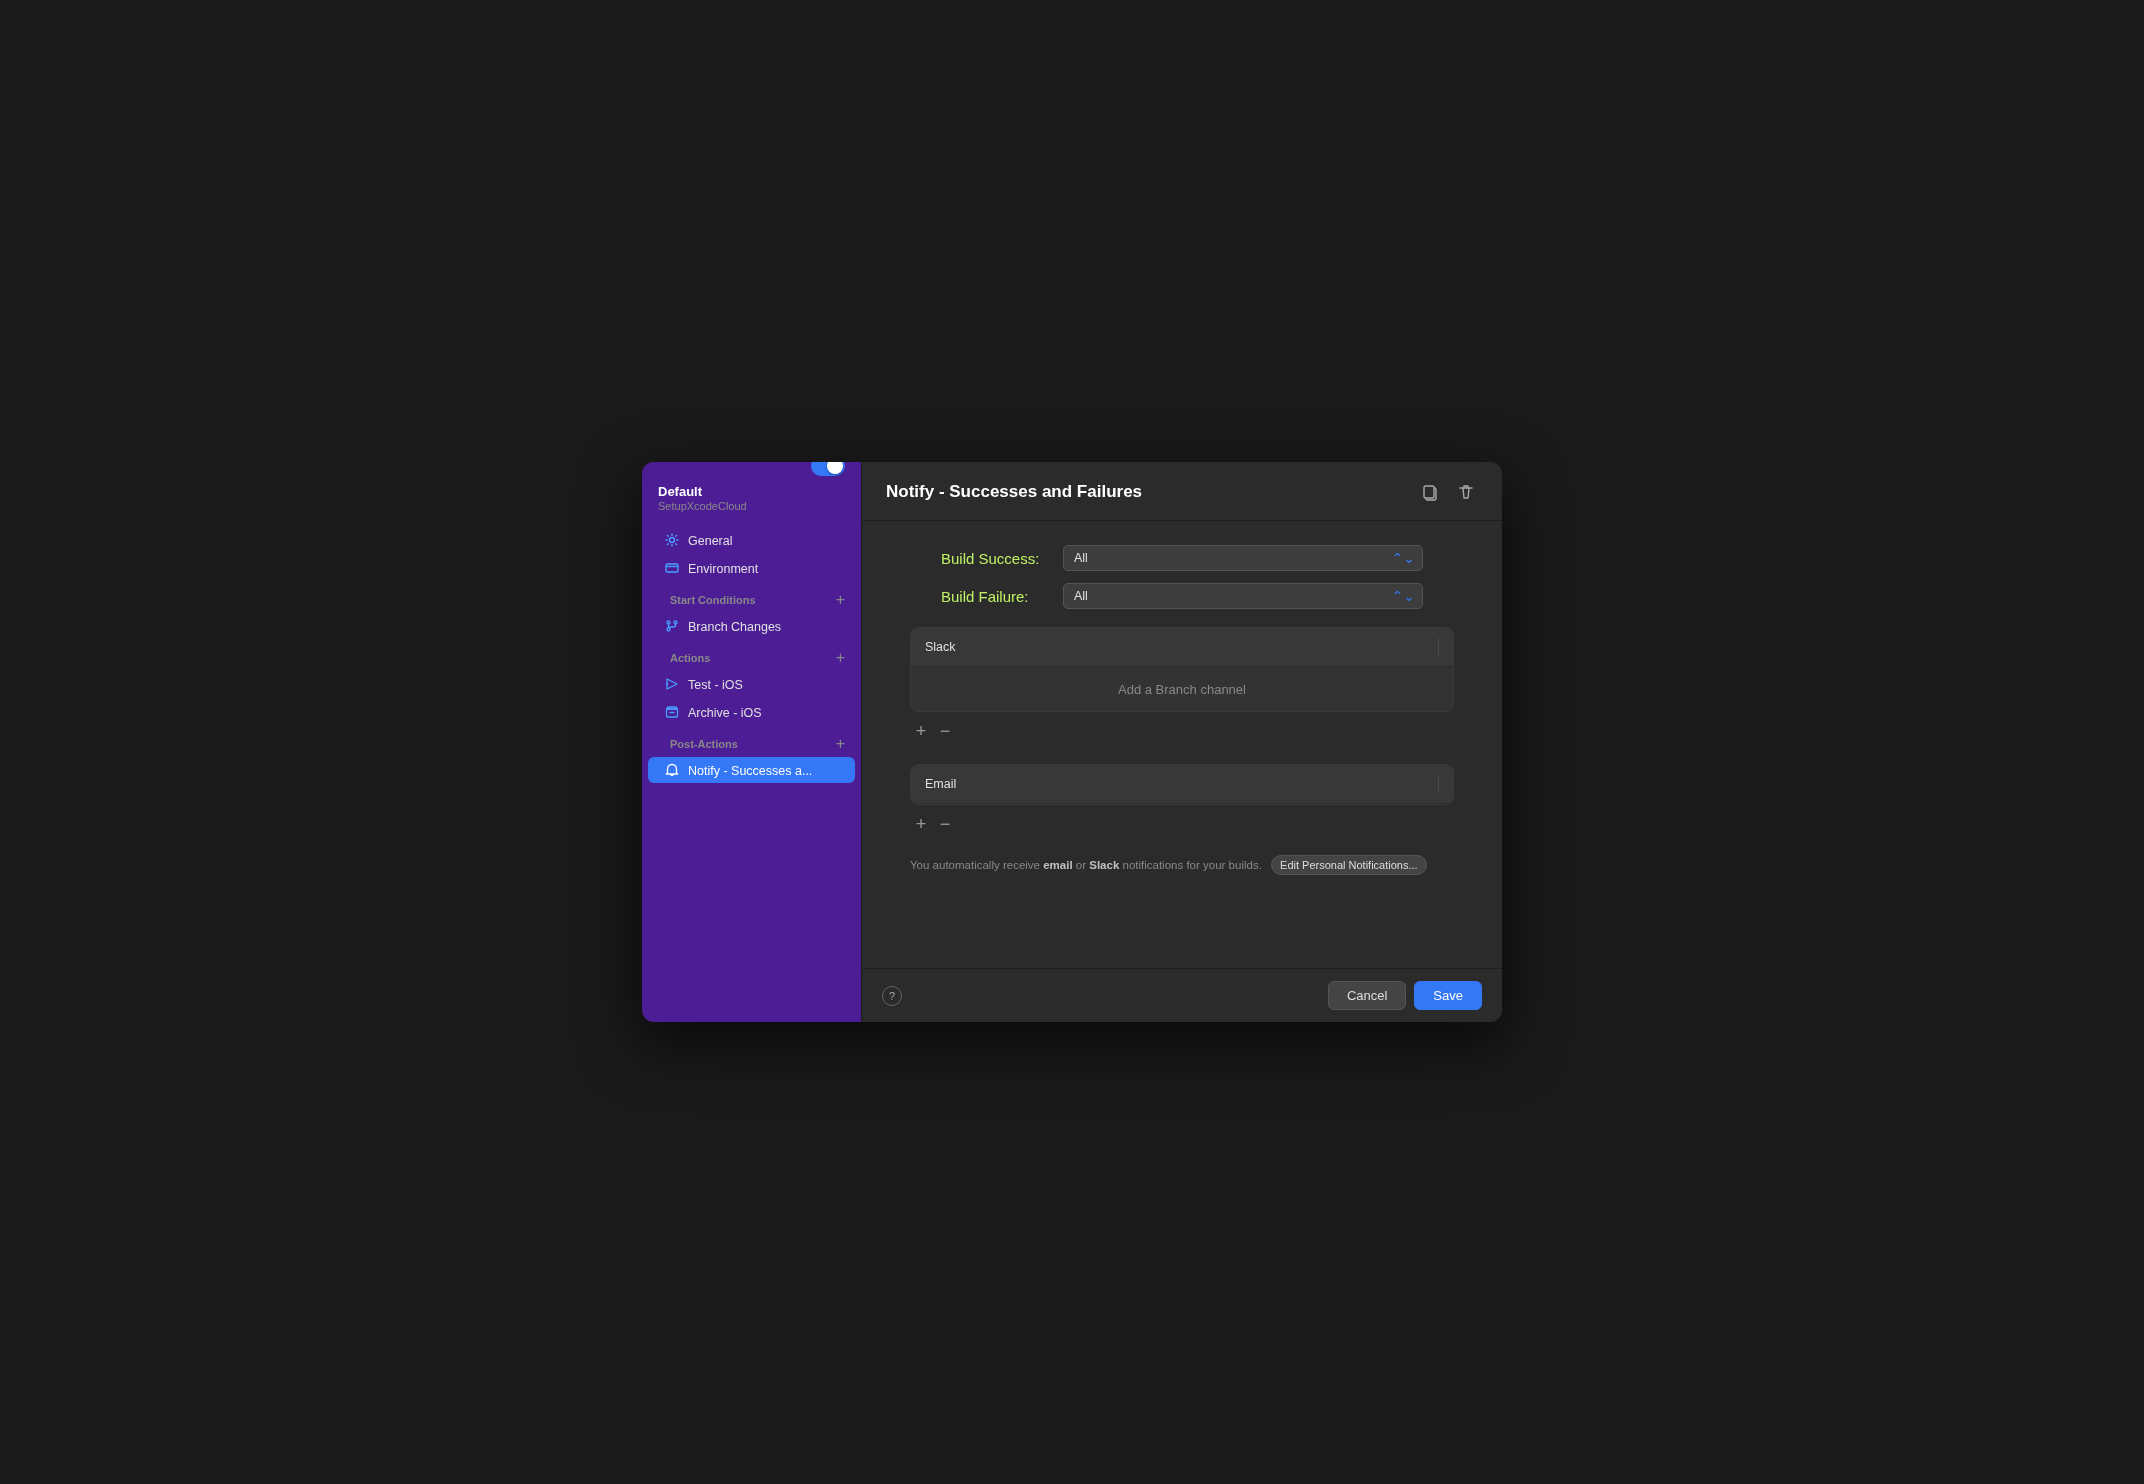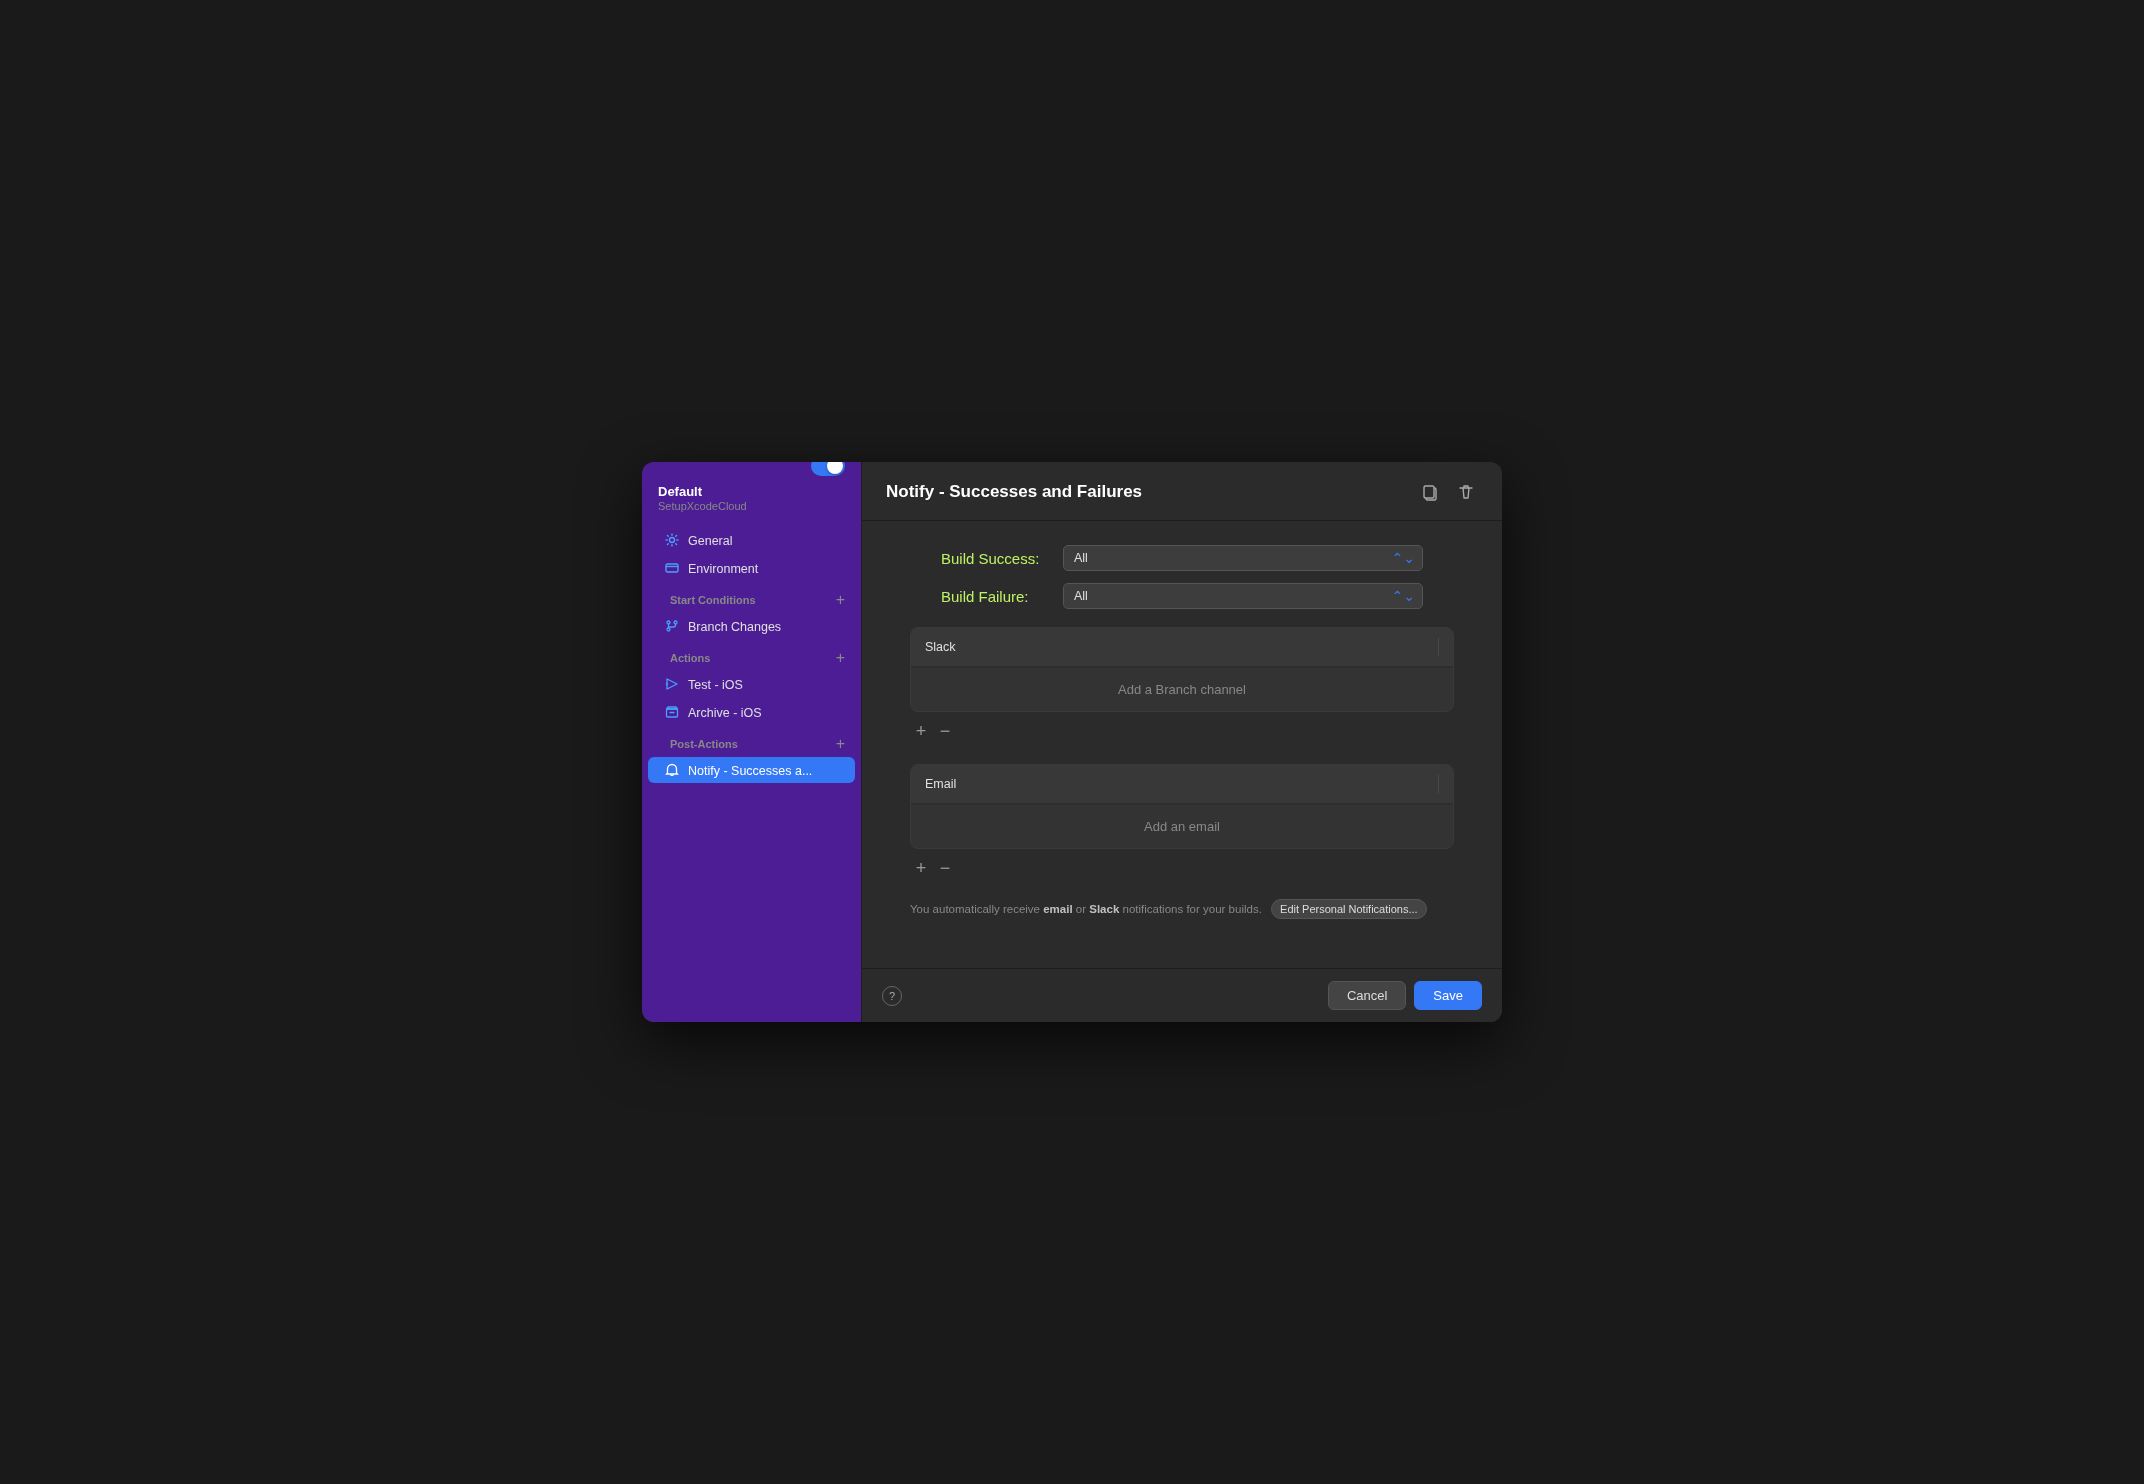--- a/index.html
+++ b/index.html
@@ -478,25 +478,20 @@
         <div class="controls-row">
           <button class="control-btn">+</button>
           <button class="control-btn">−</button>
         </div>
 
         <div class="section-card">
           <div class="section-card-header">
             <span class="section-card-title">Email</span>
             <div class="section-card-divider"></div>
           </div>
-          <div class="section-card-body">
-            <div class="add-item-row">
-              <span>Add an email</span>
-            </div>
-          </div>
         </div>
 
         <div class="controls-row">
           <button class="control-btn">+</button>
           <button class="control-btn">−</button>
         </div>
 
         <div class="footer-note">
           <span>You automatically receive </span><strong>email</strong><span> or </span><strong>Slack</strong><span> notifications for your builds.</span>
           <button class="edit-notifications-btn">Edit Personal Notifications...</button>

